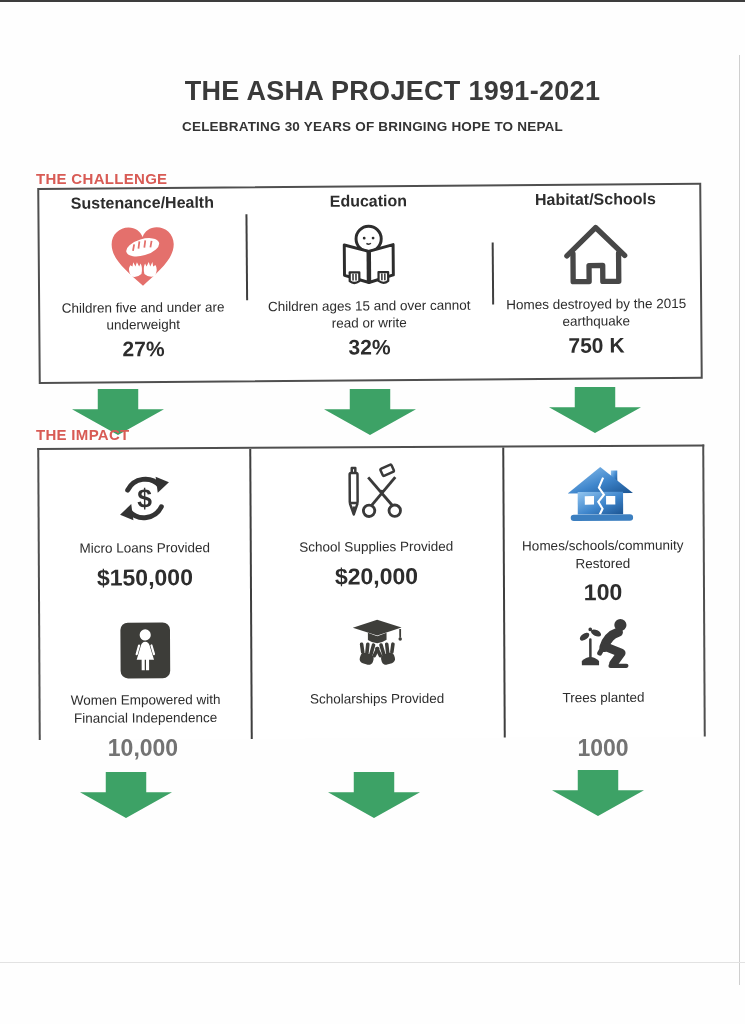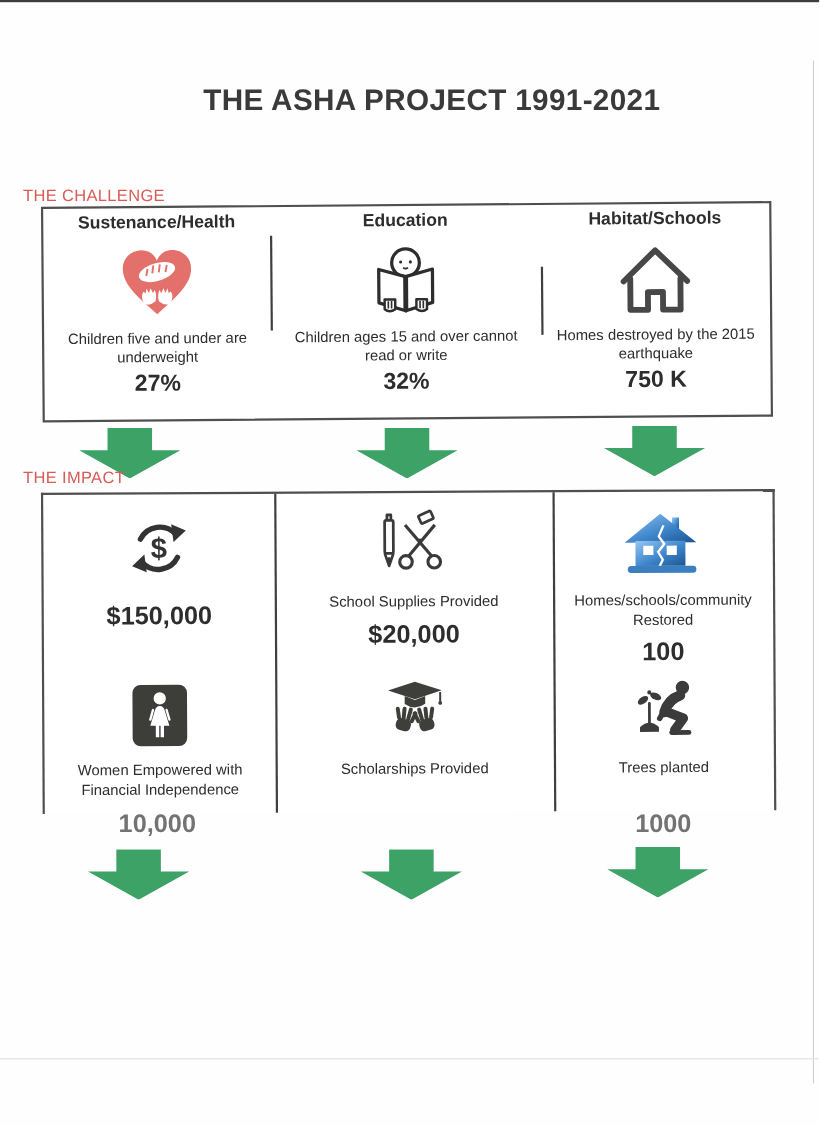--- a/index.html
+++ b/index.html
@@ -14,21 +14,21 @@
 
   .title {
     position:absolute; top:76px; left:0; width:745px; text-align:center;
     font-size:27px; font-weight:bold; color:#3a3a3a; letter-spacing:.3px;padding-left:20px;
   }
   .subtitle {
     position:absolute; top:119px; left:0; width:745px; text-align:center;
     font-size:13.5px; font-weight:600; color:#333; letter-spacing:.2px;
   }
   .section-label {
-    position:absolute; left:21px; font-size:15px; font-weight:normal;
+    position:absolute; left:36px; font-size:15px; font-weight:bold;
     color:#d85b55; letter-spacing:.3px;
   }
   .lbl-challenge { top:170px; }
   .lbl-impact   { top:426px;text-align:center; }
 
   .challenge-box {
     position:absolute; left:38px; top:188px; width:664px; height:196px;
     border:2px solid #4f4f4f; box-sizing:border-box;
     transform:rotate(-0.45deg); transform-origin:left center;
     display:grid; grid-template-columns:206px 246px 1fr; background:#fff;
@@ -73,20 +73,21 @@
 </style>
 </head>
 <body>
 
 <div class="page">
   <div class="scan-top"></div>
   <div class="scan-right"></div>
   <div class="scan-hline"></div>
 
   <div class="title">THE ASHA PROJECT 1991-2021</div>
+  <div class="subtitle">CELEBRATING 30 YEARS OF BRINGING HOPE TO NEPAL</div>
 
   <div class="section-label lbl-challenge">THE CHALLENGE</div>
 
   <div class="challenge-box">
     <div class="vdiv cd1"></div>
     <div class="vdiv cd2"></div>
 
     <div class="c-col">
       <div class="c-head">Sustenance/Health</div>
       <div class="c-icon">
@@ -158,20 +159,21 @@
     <div class="i-cell">
       <div class="i-icon">
         <svg viewBox="0 0 100 100" width="70" height="70" aria-hidden="true">
           <path d="M26 38 A28 28 0 0 1 72 32" stroke="#333" stroke-width="7" fill="none" stroke-linecap="round"></path>
           <polygon points="66,19 85,27 69,42" fill="#333"></polygon>
           <path d="M74 62 A28 28 0 0 1 28 68" stroke="#333" stroke-width="7" fill="none" stroke-linecap="round"></path>
           <polygon points="34,81 15,73 31,58" fill="#333"></polygon>
           <text x="50" y="63" font-size="38" font-weight="bold" text-anchor="middle" fill="#333" font-family="Liberation Sans, sans-serif">$</text>
         </svg>
       </div>
+      <div class="i-label">Micro Loans Provided</div>
       <div class="i-value">$150,000</div>
     </div>
 
     <div class="i-cell">
       <div class="i-icon">
         <svg viewBox="0 0 115 100" width="82" height="72" aria-hidden="true">
           <g stroke="#3a3a3a" stroke-width="3.5" fill="none" stroke-linejoin="round">
             <rect x="20" y="16" width="11" height="42" rx="2"></rect>
             <path d="M20 58 L25.5 74 L31 58"></path>
             <path d="M25.5 63 V70"></path>

